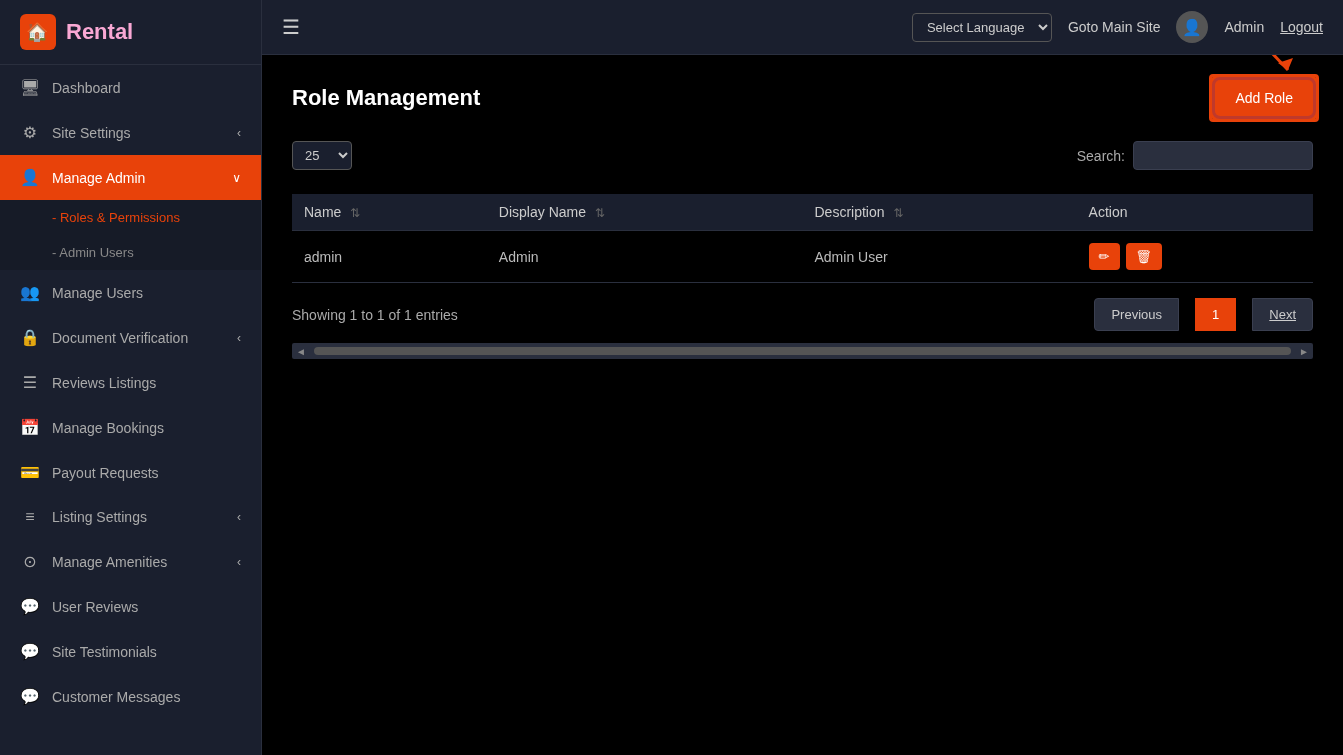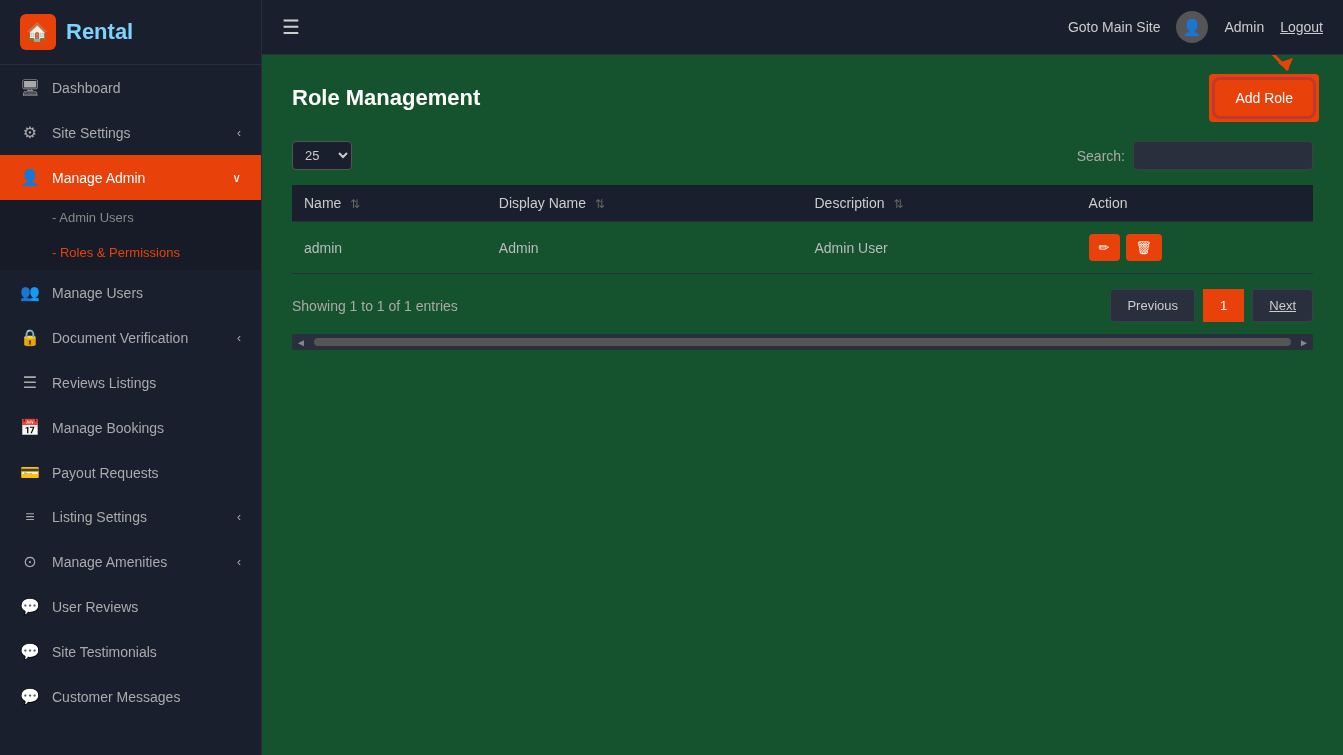--- a/index.html
+++ b/index.html
@@ -2,21 +2,21 @@
 <html><head>
   <meta charset="utf-8">
   <style>
     * { margin: 0; padding: 0; box-sizing: border-box; }
     body { font-family: 'Segoe UI', Arial, sans-serif; background: #1a1f2e; color: #ccc; display: flex; height: 755px; overflow: hidden; font-size: 14px; }
 
     
     .sidebar { width: 262px; background: #1a1f2e; display: flex; flex-direction: column; border-right: 1px solid #2a2f3e; flex-shrink: 0; overflow-y: auto; }
     .sidebar-logo { padding: 14px 20px; display: flex; align-items: center; gap: 10px; border-bottom: 1px solid #2a2f3e; }
     .logo-icon { width: 36px; height: 36px; background: #e8420a; border-radius: 6px; display: flex; align-items: center; justify-content: center; color: white; font-size: 18px; }
-    .logo-text { color: #7dd3fc; font-size: 22px; font-weight: bold; }
+    .logo-text { color: #f9a8d4; font-size: 22px; font-weight: bold; }
 
     .sidebar-item { display: flex; align-items: center; gap: 12px; padding: 13px 20px; cursor: pointer; color: #aaa; transition: background 0.2s; }
     .sidebar-item.active { background: #e8420a; color: white; }
     .sidebar-item .item-icon { font-size: 16px; width: 20px; text-align: center; }
     .sidebar-item .item-label { flex: 1; font-size: 14px; }
     .sidebar-item .chevron { font-size: 12px; }
 
     .sidebar-submenu { background: #161b27; }
     .sidebar-subitem { padding: 10px 20px 10px 52px; cursor: pointer; color: #888; font-size: 13px; }
     .sidebar-subitem.active { color: #e8420a; }
@@ -28,45 +28,45 @@
     .topbar-left { display: flex; align-items: center; gap: 15px; }
     .hamburger { font-size: 20px; color: #ccc; cursor: pointer; }
     .topbar-right { display: flex; align-items: center; gap: 16px; }
     .lang-select { background: #1a1f2e; border: 1px solid #555; color: #ccc; padding: 5px 10px; border-radius: 4px; font-size: 13px; cursor: pointer; }
     .goto-main { color: #ccc; text-decoration: none; font-size: 14px; cursor: pointer; }
     .admin-avatar { width: 32px; height: 32px; border-radius: 50%; background: #555; display: flex; align-items: center; justify-content: center; font-size: 16px; color: #ccc; }
     .admin-name { color: #ccc; font-size: 14px; }
     .logout-btn { color: #ccc; font-size: 14px; cursor: pointer; text-decoration: underline; }
 
     
-    .content { flex: 1; padding: 25px 30px; overflow-y: auto; background: #14532d; }
+    .content { flex: 1; padding: 25px 30px; overflow-y: auto; background: #000000; }
     .page-header { display: flex; justify-content: space-between; align-items: center; margin-bottom: 25px; }
     .page-title { color: #fff; font-size: 22px; font-weight: 600; }
     .add-role-btn { background: #e8420a; color: white; border: none; padding: 10px 20px; border-radius: 5px; font-size: 14px; cursor: pointer; font-weight: 500; outline: 3px solid #e8420a; outline-offset: 3px; box-shadow: 0 0 0 4px #c0392b; }
 
     
-    .table-controls { display: flex; justify-content: space-between; align-items: flex-end; margin-bottom: 15px; }
+    .table-controls { display: flex; justify-content: space-between; align-items: flex-end; margin-bottom: 24px; }
     .per-page-select { background: #1a1f2e; border: 1px solid #555; color: #ccc; padding: 5px 8px; border-radius: 4px; font-size: 13px; }
     .search-box { display: flex; align-items: center; gap: 8px; }
     .search-label { color: #aaa; font-size: 14px; }
     .search-input { background: #2a2f3e; border: 1px solid #3a3f50; color: #ccc; padding: 6px 10px; border-radius: 4px; font-size: 13px; width: 180px; }
 
     .data-table { width: 100%; border-collapse: collapse; }
     .data-table th { background: #1a1f2e; color: #ccc; padding: 10px 12px; text-align: left; font-weight: 500; font-size: 14px; border-bottom: 1px solid #2a2f3e; }
     .data-table th .sort-icon { margin-left: 5px; color: #666; font-size: 12px; }
     .data-table td { padding: 12px 12px; color: #bbb; font-size: 14px; border-bottom: 1px solid #2a2f3e; }
 
     .action-btns { display: flex; gap: 6px; }
     .edit-btn { background: #e8420a; color: white; border: none; padding: 6px 10px; border-radius: 4px; cursor: pointer; font-size: 13px; }
     .delete-btn { background: #e8420a; color: white; border: none; padding: 6px 10px; border-radius: 4px; cursor: pointer; font-size: 13px; }
 
     
     .table-footer { display: flex; justify-content: space-between; align-items: center; margin-top: 15px; }
     .entries-info { color: #aaa; font-size: 14px; }
-    .pagination { display: flex; gap: 8px; }
+    .pagination { display: flex; gap: 16px; }
     .page-btn { background: #2a2f3e; color: #ccc; border: 1px solid #3a3f50; padding: 8px 16px; cursor: pointer; font-size: 13px; }
     .page-btn.active { background: #e8420a; color: white; border-color: #e8420a; }
     .page-btn:first-child { border-radius: 4px 0 0 4px; }
     .page-btn:last-child { border-radius: 0 4px 4px 0; text-decoration: underline; }
 
     
     .scroll-bar-area { background: #2a2f3e; height: 16px; border-radius: 2px; margin-top: 8px; display: flex; align-items: center; }
     .scroll-inner { background: #555; width: 100%; height: 8px; border-radius: 4px; margin: 0 4px; }
     .scroll-arrow { color: #888; padding: 0 4px; font-size: 10px; cursor: pointer; }
 
@@ -94,22 +94,22 @@
     <span class="chevron">‹</span>
   </div>
 
   <div class="sidebar-item active">
     <span class="item-icon">👤</span>
     <span class="item-label">Manage Admin</span>
     <span class="chevron">∨</span>
   </div>
 
   <div class="sidebar-submenu">
+    <div class="sidebar-subitem active">Roles &amp; Permissions</div>
     <div class="sidebar-subitem">Admin Users</div>
-    <div class="sidebar-subitem active">Roles &amp; Permissions</div>
   </div>
 
   <div class="sidebar-item">
     <span class="item-icon">👥</span>
     <span class="item-label">Manage Users</span>
   </div>
 
   <div class="sidebar-item">
     <span class="item-icon">🔒</span>
     <span class="item-label">Document Verification</span>
@@ -159,20 +159,26 @@
   </div>
 </div>
 
 <div class="main">
 
   <div class="topbar">
     <div class="topbar-left">
       <span class="hamburger">☰</span>
     </div>
     <div class="topbar-right">
+      <select class="lang-select">
+        <option>Select Language</option>
+        <option>English</option>
+        <option>Spanish</option>
+        <option>French</option>
+      </select>
       <span class="goto-main">Goto Main Site</span>
       <div class="admin-avatar">👤</div>
       <span class="admin-name">Admin</span>
       <span class="logout-btn">Logout</span>
     </div>
   </div>
 
   <div class="content">
     <div class="page-header">
       <h2 class="page-title">Role Management</h2>

